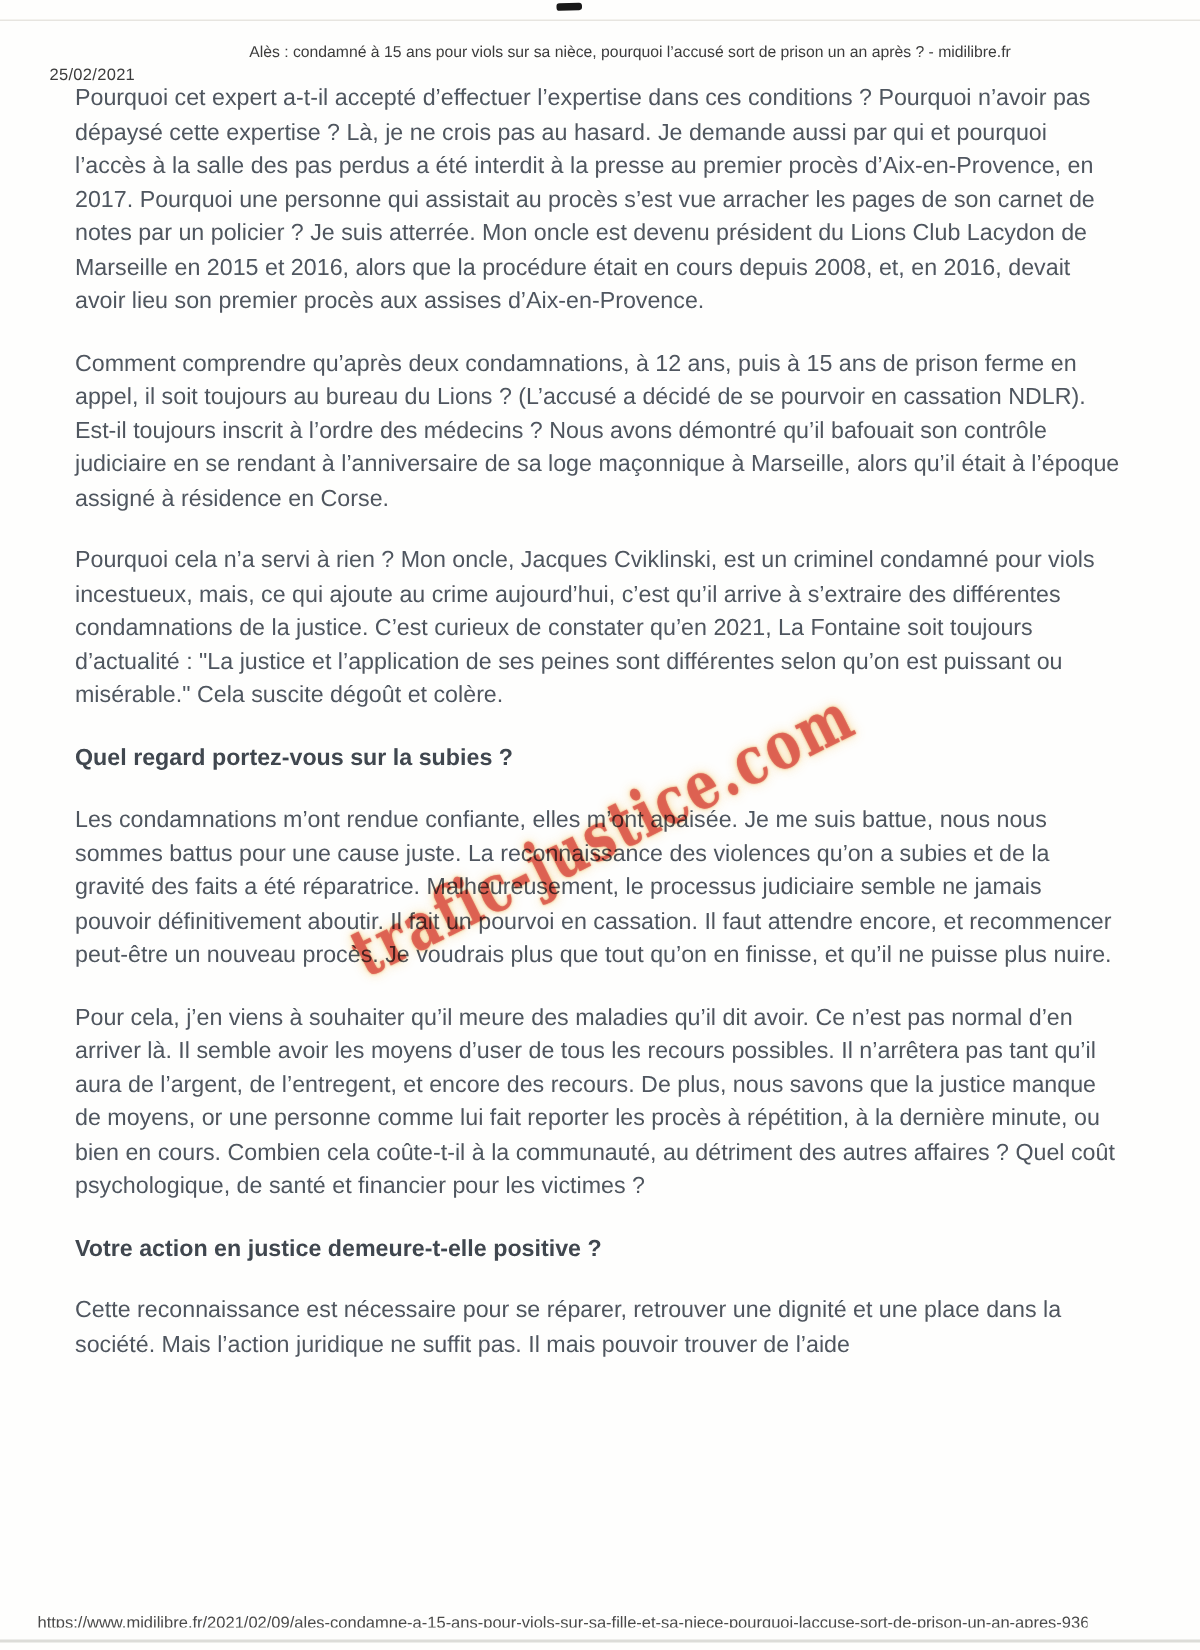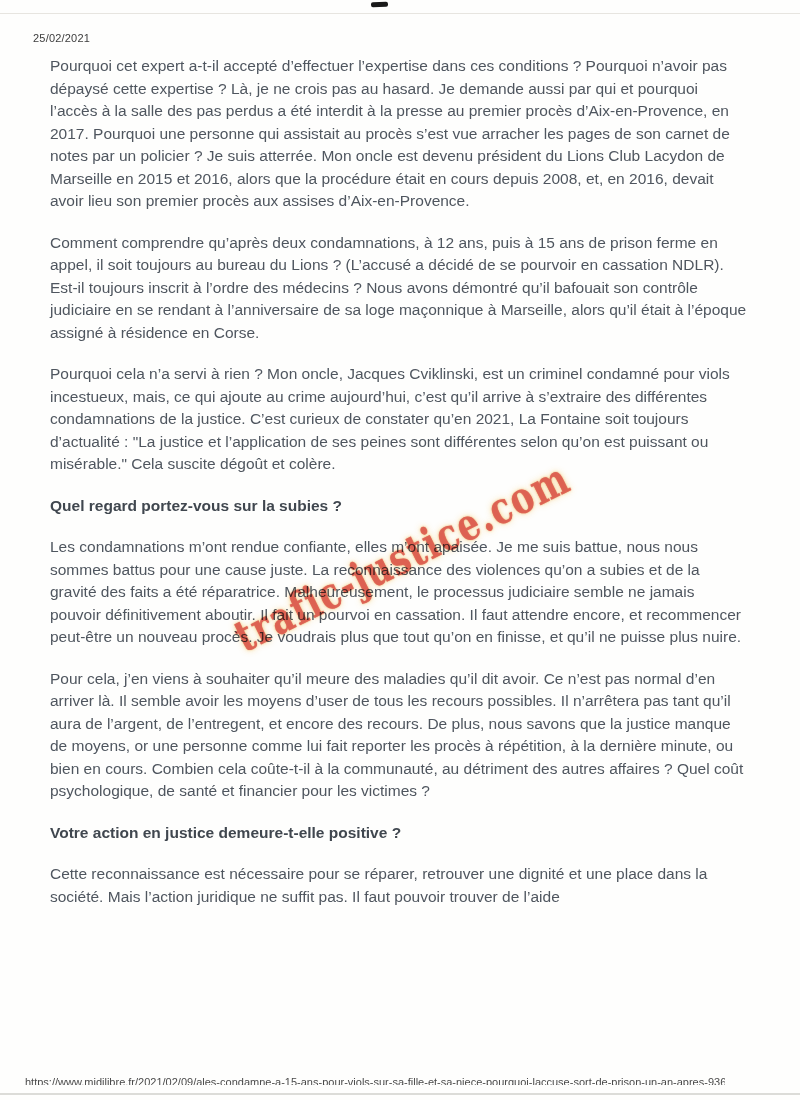--- a/index.html
+++ b/index.html
@@ -20,21 +20,21 @@
     position: absolute; left: 0; top: 1093px; width: 800px; height: 2px;
     background: #dcdcd8;
   }
   .smudge-top {
     position: absolute; left: 371px; top: 2px; width: 17px; height: 5px;
     background: #191919; border-radius: 2px; transform: rotate(-2deg);
   }
   
   .print-header { position: absolute; top: 28px; left: 0; width: 800px; height: 16px; }
   .print-date {
-    position: absolute; left: 33px; top: 4px;
+    position: absolute; left: 33px; top: 16px;
     font-size: 11px; color: #3c3c3c; letter-spacing: 0.2px;
   }
   .print-title {
     position: absolute; left: 120px; right: 80px; top: 1px;
     text-align: center; font-size: 10.5px; color: #3c3c3c;
     white-space: nowrap; overflow: hidden;
   }
   
   .article {
     position: absolute; top: 55px; left: 50px; width: 698px;
@@ -74,31 +74,32 @@
 </head>
 <body>
 
 <div class="sheet">
 
   <div class="scan-line-top"></div>
   <div class="smudge-top"></div>
 
   <div class="print-header">
     <span class="print-date">25/02/2021</span>
+    <span class="print-title">Alès : condamné à 15 ans pour viols sur sa nièce, pourquoi l’accusé sort de prison un an après ? - midilibre.fr</span>
   </div>
 
   <div class="article">
     <p>Pourquoi cet expert a-t-il accepté d’effectuer l’expertise dans ces conditions ? Pourquoi n’avoir pas dépaysé cette expertise ? Là, je ne crois pas au hasard. Je demande aussi par qui et pourquoi l’accès à la salle des pas perdus a été interdit à la presse au premier procès d’Aix-en-Provence, en 2017. Pourquoi une personne qui assistait au procès s’est vue arracher les pages de son carnet de notes par un policier ? Je suis atterrée. Mon oncle est devenu président du Lions Club Lacydon de Marseille en 2015 et 2016, alors que la procédure était en cours depuis 2008, et, en 2016, devait avoir lieu son premier procès aux assises d’Aix-en-Provence.</p>
     <p>Comment comprendre qu’après deux condamnations, à 12 ans, puis à 15 ans de prison ferme en appel, il soit toujours au bureau du Lions ? (L’accusé a décidé de se pourvoir en cassation NDLR). Est-il toujours inscrit à l’ordre des médecins ? Nous avons démontré qu’il bafouait son contrôle judiciaire en se rendant à l’anniversaire de sa loge maçonnique à Marseille, alors qu’il était à l’époque assigné à résidence en Corse.</p>
     <p>Pourquoi cela n’a servi à rien ? Mon oncle, Jacques Cviklinski, est un criminel condamné pour viols incestueux, mais, ce qui ajoute au crime aujourd’hui, c’est qu’il arrive à s’extraire des différentes condamnations de la justice. C’est curieux de constater qu’en 2021, La Fontaine soit toujours d’actualité : "La justice et l’application de ses peines sont différentes selon qu’on est puissant ou misérable." Cela suscite dégoût et colère.</p>
     <h3>Quel regard portez-vous sur la subies ?</h3>
     <p>Les condamnations m’ont rendue confiante, elles m’ont apaisée. Je me suis battue, nous nous sommes battus pour une cause juste. La reconnaissance des violences qu’on a subies et de la gravité des faits a été réparatrice. Malheureusement, le processus judiciaire semble ne jamais pouvoir définitivement aboutir. Il fait un pourvoi en cassation. Il faut attendre encore, et recommencer peut-être un nouveau procès. Je voudrais plus que tout qu’on en finisse, et qu’il ne puisse plus nuire.</p>
     <p>Pour cela, j’en viens à souhaiter qu’il meure des maladies qu’il dit avoir. Ce n’est pas normal d’en arriver là. Il semble avoir les moyens d’user de tous les recours possibles. Il n’arrêtera pas tant qu’il aura de l’argent, de l’entregent, et encore des recours. De plus, nous savons que la justice manque de moyens, or une personne comme lui fait reporter les procès à répétition, à la dernière minute, ou bien en cours. Combien cela coûte-t-il à la communauté, au détriment des autres affaires ? Quel coût psychologique, de santé et financier pour les victimes ?</p>
     <h3>Votre action en justice demeure-t-elle positive ?</h3>
-    <p>Cette reconnaissance est nécessaire pour se réparer, retrouver une dignité et une place dans la société. Mais l’action juridique ne suffit pas. Il faut pouvoir trouver de l’aide</p>
+    <p>Cette reconnaissance est nécessaire pour se réparer, retrouver une dignité et une place dans la société. Mais l’action juridique ne suffit pas. Il mais pouvoir trouver de l’aide</p>
   </div>
 
   <div class="watermark">trafic-justice.com</div>
 
   <div class="print-footer">
     <span class="footer-url">https://www.midilibre.fr/2021/02/09/ales-condamne-a-15-ans-pour-viols-sur-sa-fille-et-sa-niece-pourquoi-laccuse-sort-de-prison-un-an-apres-9361</span>
     <span class="footer-page">3/6</span>
   </div>
 
   <div class="scan-line-bottom"></div>

